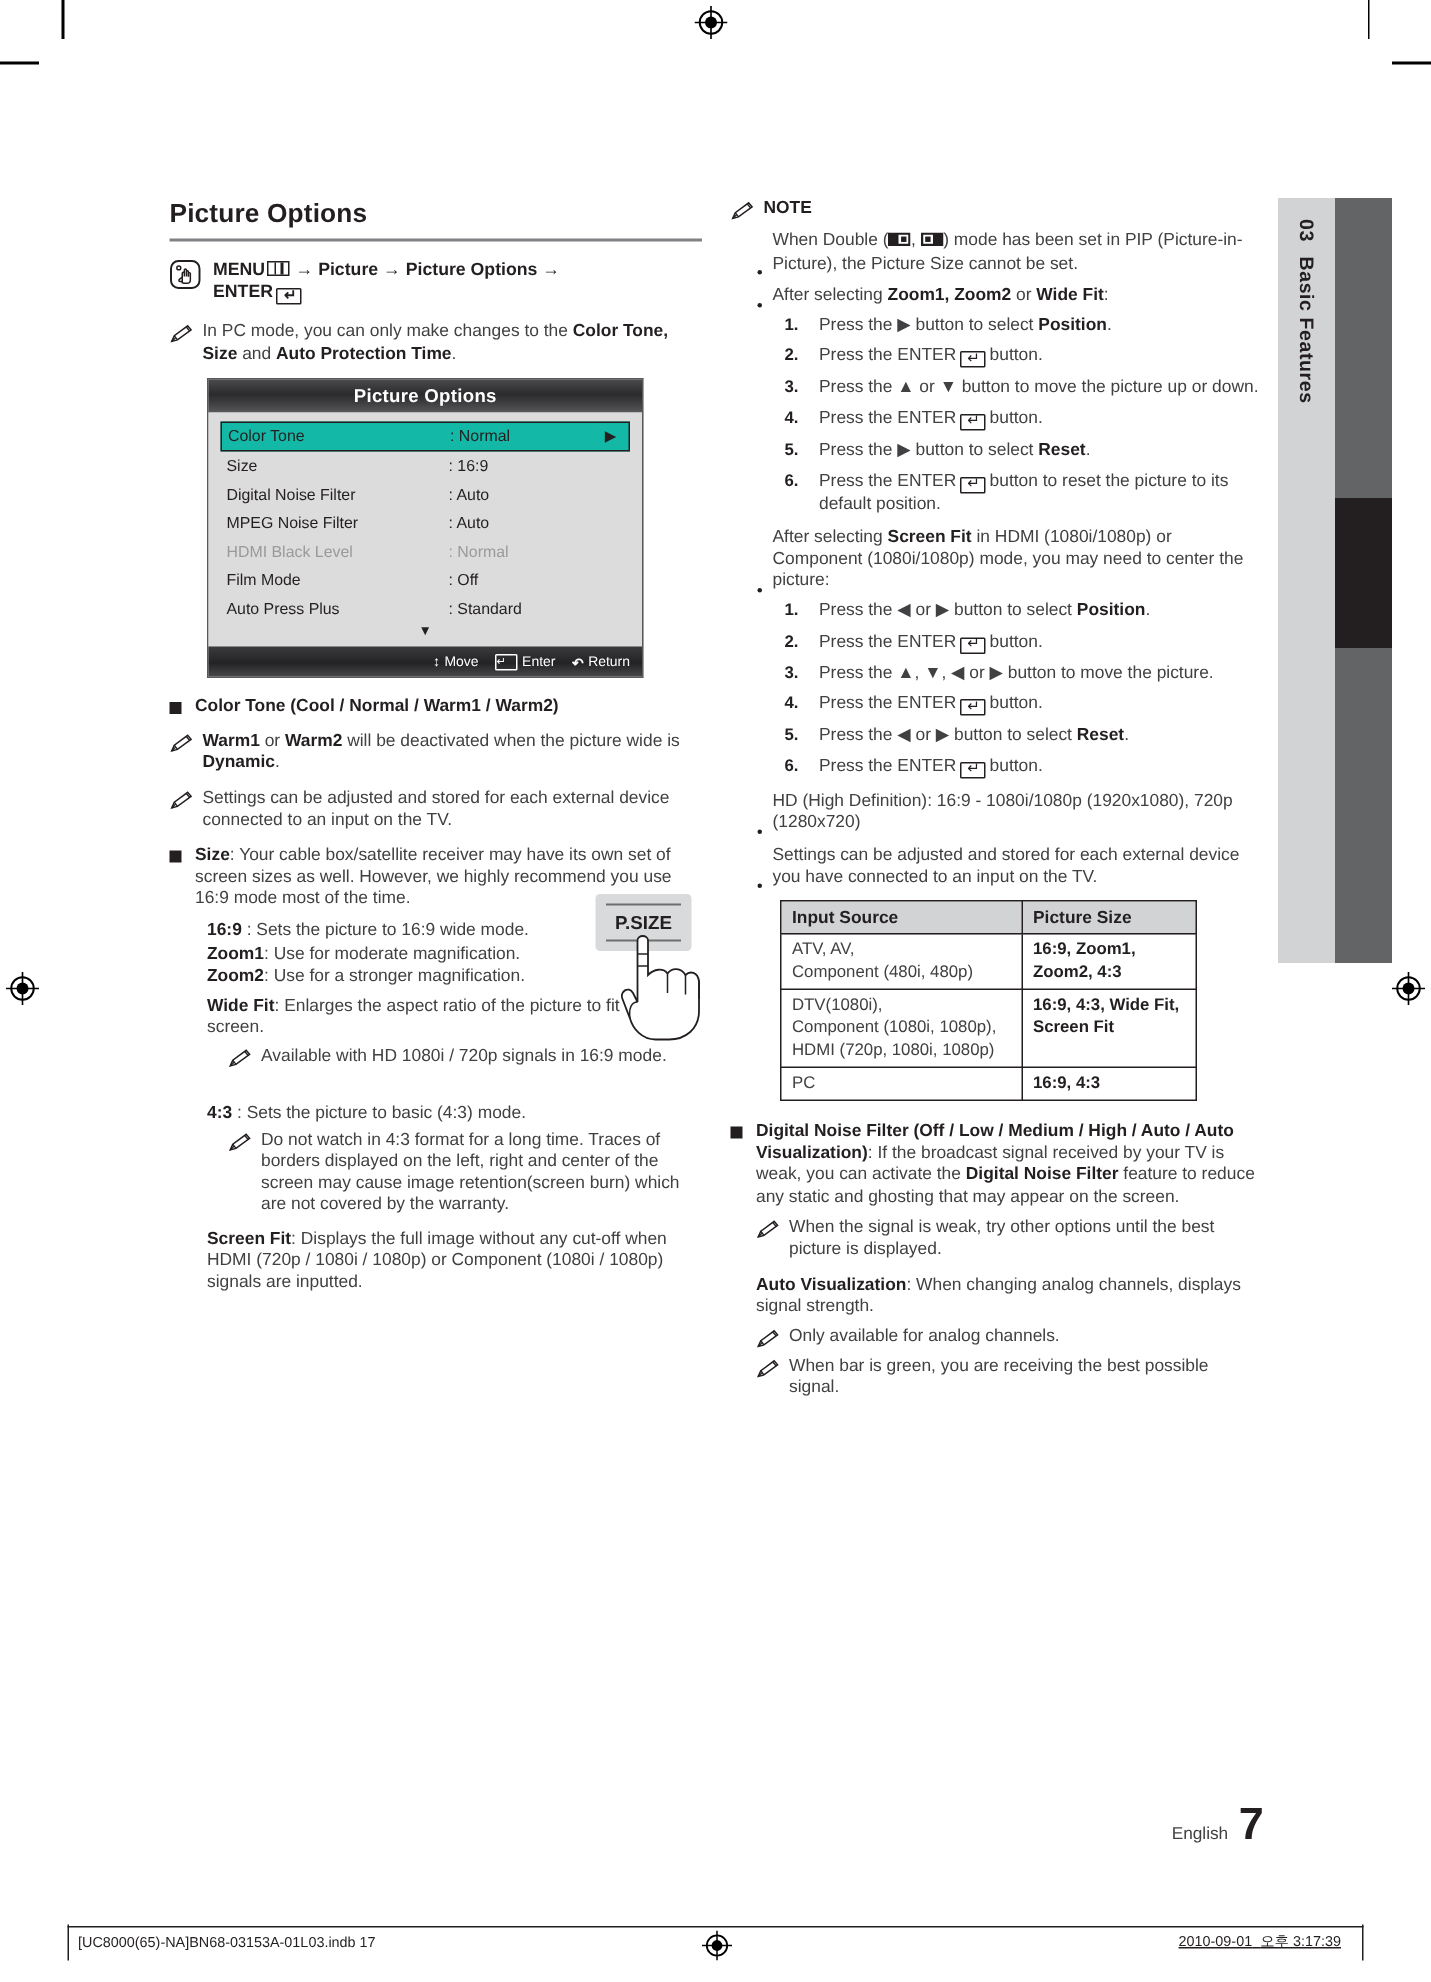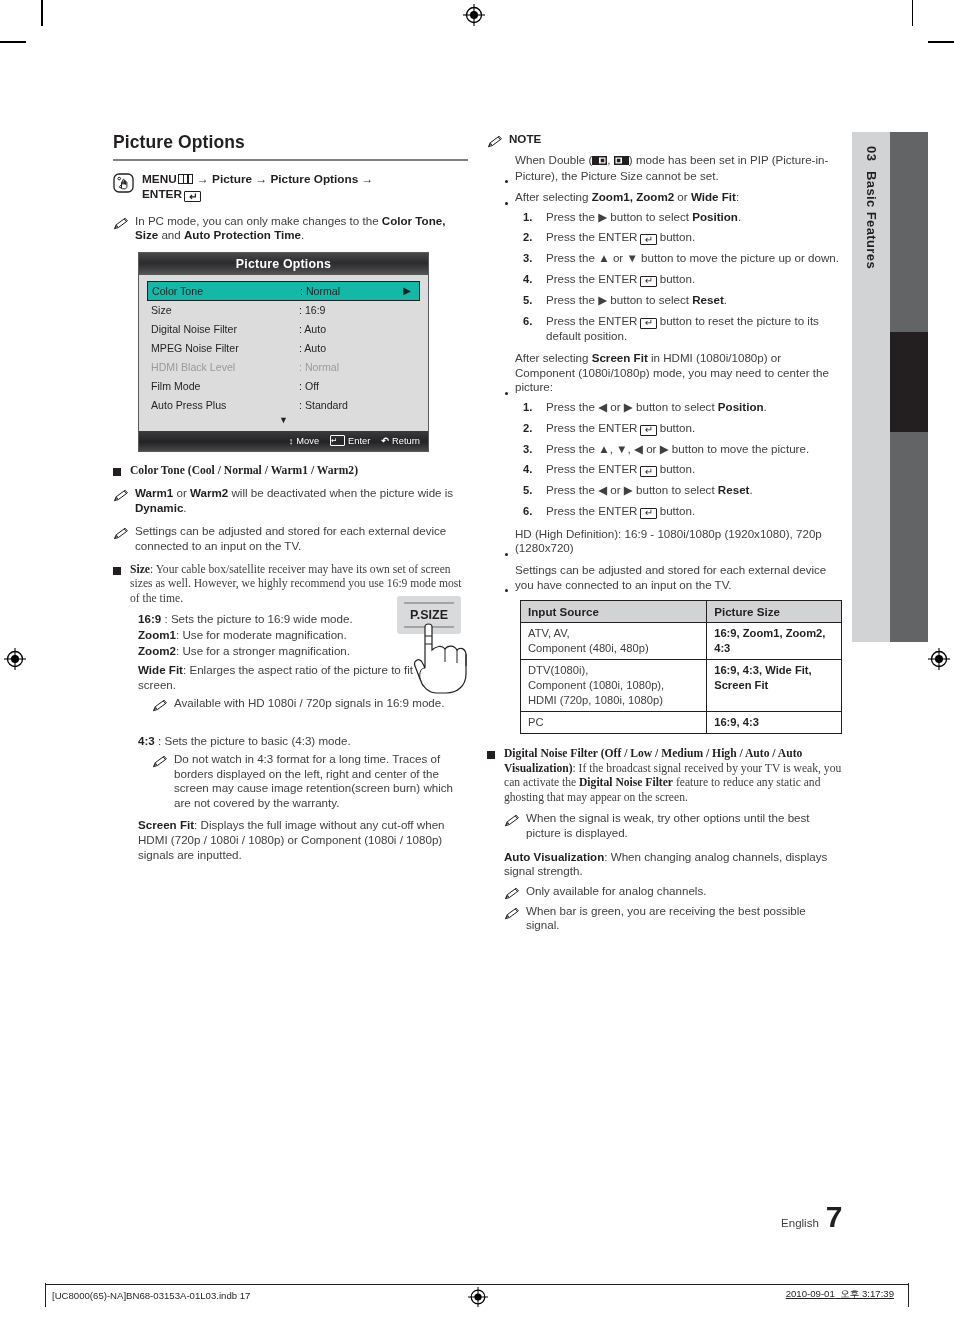--- a/index.html
+++ b/index.html
@@ -172,21 +172,21 @@
     gap: 9px;
     align-items: flex-start;
     margin-bottom: 8px;
   }
   .sq {
     flex: 0 0 auto;
     width: 8px; height: 8px;
     background: #231f20;
     margin-top: 4px;
   }
-  .sq-row .tx { flex: 1 1 auto; font-size: 11.6px; font-family: Liberation Serif, serif; }
+  .sq-row .tx { flex: 1 1 auto; font-size: 11.6px; }
 
   
   .osd {
     width: 291px;
     margin: 4px 0 12px 25px;
     border: 1px solid #58595b;
     box-sizing: border-box;
     background: #d9d9d9;
   }
   .osd-title {
@@ -300,21 +300,21 @@
     color: #231f20;
     line-height: 14.6px;
   }
 
   
   table.src-table {
     margin-left: 33px;
     margin-top: 8px;
     margin-bottom: 13px;
     border-collapse: collapse;
-    width: 322px;
+    width: 278px;
     font-size: 11.2px;
   }
   table.src-table th, table.src-table td {
     border: 1px solid #231f20;
     padding: 3px 7px;
     vertical-align: top;
     line-height: 15px;
   }
   table.src-table th {
     background: #d2d3d5;

